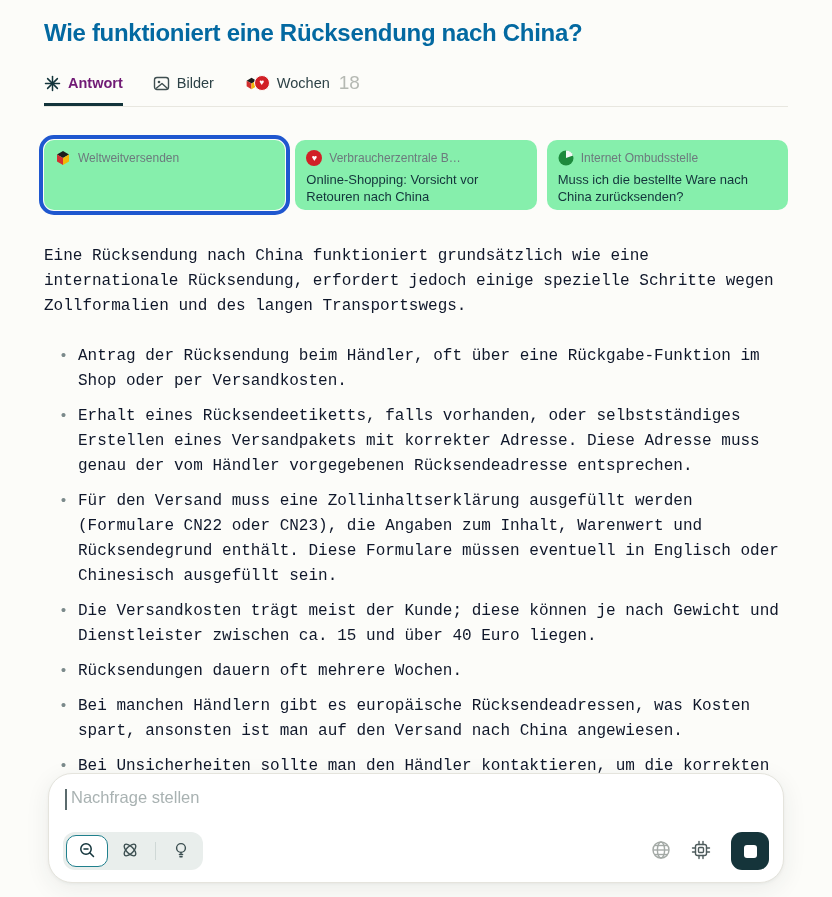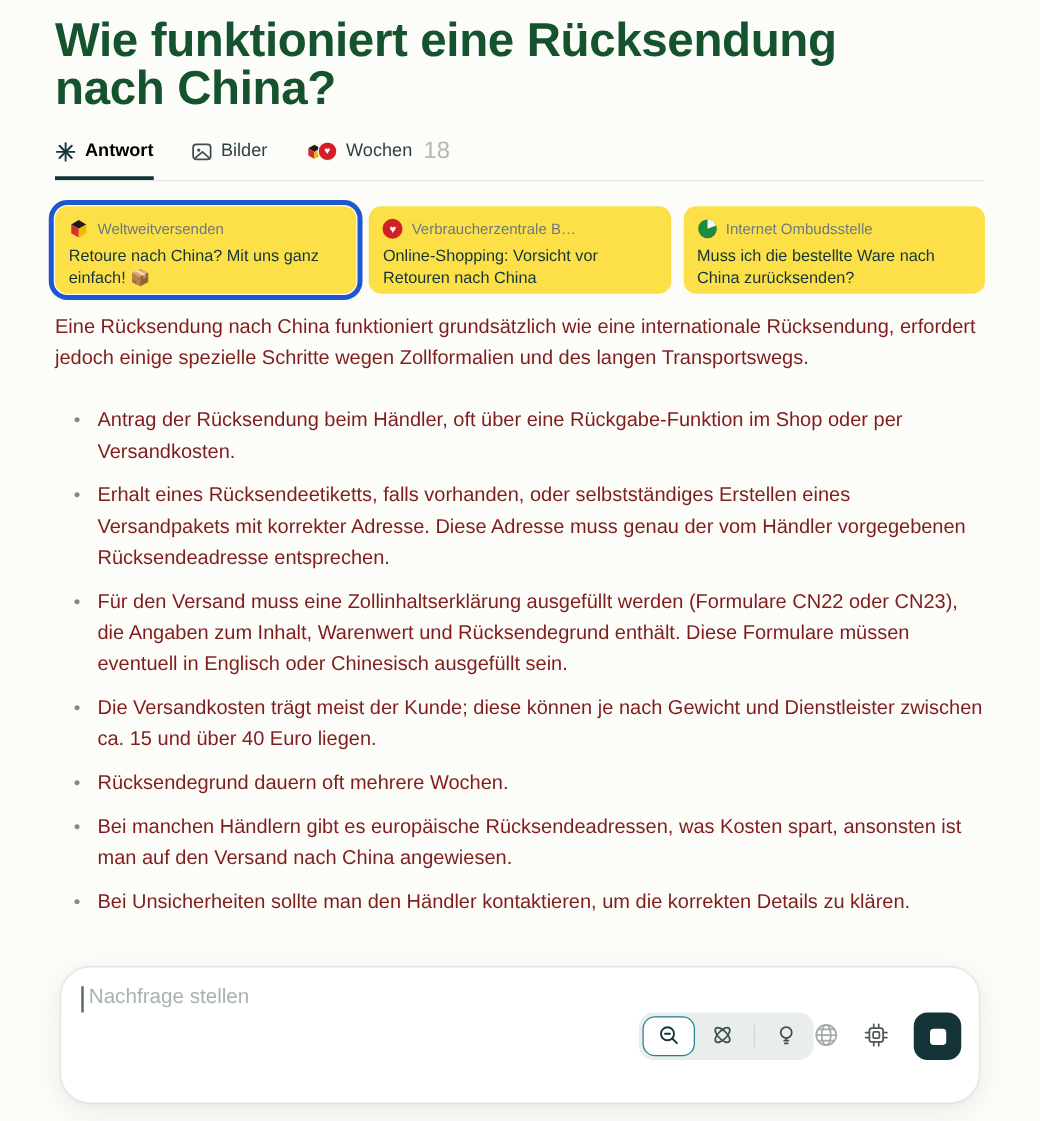--- a/index.html
+++ b/index.html
@@ -8,73 +8,73 @@
     font-family: "Liberation Sans", sans-serif;
     background:#fcfcf9;
     color:#13343b;
     position:relative;
     overflow:hidden;
   }
   .page { padding:14px 44px 0 44px; }
 
   
   h1.title {
-    font-size:38px; line-height:38px; font-weight:600;
-    letter-spacing:-0.3px; color:#14532d; max-width:640px;
+    font-size:24px; line-height:38px; font-weight:600;
+    letter-spacing:-0.3px; color:#0369a1; max-width:640px;
   }
 
   
   .tabs {
     display:flex; align-items:center; gap:30px;
     margin-top:20px; border-bottom:1px solid #e8e7e0;
   }
   .tab {
     display:flex; align-items:center; gap:7px;
     font-size:14.5px; padding-bottom:11px; cursor:pointer;
     border-bottom:3px solid transparent; margin-bottom:-2px;
     color:#2d4247;
   }
-  .tab.active { font-weight:700; color:#000000; border-bottom-color:#13343b; }
+  .tab.active { font-weight:700; color:#701a75; border-bottom-color:#13343b; }
   .tab .count { color:#b5b9b3; font-size:19px; margin-left:2px; }
   .tab svg { display:block; }
   .favicon-stack { display:flex; align-items:center; }
   .favicon-stack .fv { width:16px; height:16px; border-radius:50%; border:1.5px solid #fcfcf9; display:flex; align-items:center; justify-content:center; }
   .favicon-stack .fv + .fv { margin-left:-6px; }
 
   
   .cards { display:flex; gap:10px; margin-top:20px; }
   .card {
-    flex:1 1 0; background:#fde047; border-radius:10px;
-    padding:10px 11px; height:70px; cursor:pointer; overflow:hidden;
+    flex:1 1 0; background:#86efac; border-radius:10px;
+    padding:10px 11px; height:70px; cursor:pointer; overflow:hidden;margin-top:13px;
   }
   .card.highlighted { outline:4px solid #1f57cf; outline-offset:1px; }
   .card .site-row { display:flex; align-items:center; gap:7px; }
   .card .site-name { font-size:12px; color:#6c7a7d; white-space:nowrap; overflow:hidden; text-overflow:ellipsis; }
   .card .card-title { font-size:13px; font-weight:500; color:#13343b; line-height:17px; margin-top:5px; }
   .fav16 { width:16px; height:16px; flex:0 0 16px; border-radius:50%; display:flex; align-items:center; justify-content:center; }
   .fav-red { background:#d12026; color:#fff; font-size:9px; line-height:1; }
   .fav-red-s { background:#d12026; color:#fff; font-size:8px; line-height:1; }
 
   
-  .answer { margin-top:14px; font-size:16px; line-height:25px; color:#7f1d1d; }
+  .answer { margin-top:34px; font-size:16px; line-height:25px; color:#0f172a;font-family:Liberation Mono, monospace; }
   .answer p.sub { margin-top:26px; }
   .answer ul { list-style:none; margin-top:25px; }
   .answer li { position:relative; padding-left:34px; margin-bottom:10px; }
   .answer li::before {
     content:"•"; position:absolute; left:15px; top:0;
     color:#7b8a8b; font-size:15px;
   }
 
   
   .composer {
     position:absolute; left:48px; right:48px; bottom:14px;
     background:#ffffff; border:1px solid #e5e4dd; border-radius:24px;
     box-shadow:0 6px 24px rgba(40,50,50,0.08), 0 1px 3px rgba(40,50,50,0.05);
     padding:14px 14px 12px 14px; height:110px;
-    display:flex; flex-direction:row; justify-content:space-between;
+    display:flex; flex-direction:column; justify-content:space-between;
   }
   .input-row { position:relative; padding-left:4px; }
   .caret { position:absolute; left:2px; top:1px; width:1.5px; height:21px; background:#5b6b6d; }
   .composer input {
     border:none; outline:none; width:100%; font-size:16.5px;
     font-family:"Liberation Sans", sans-serif; color:#13343b; background:transparent;
     padding-left:4px;
   }
   .composer input::placeholder { color:#a9b2b2; }
   .toolbar { display:flex; align-items:center; justify-content:space-between; }
@@ -149,21 +149,20 @@
       <div class="site-row">
         <span class="fav16">
           <svg width="16" height="16" viewBox="0 0 16 16">
               <polygon points="8,1 14,4.5 8,8 2,4.5" fill="#1c1c1c"></polygon>
               <polygon points="2,4.5 8,8 8,15 2,11.5" fill="#d32f2f"></polygon>
               <polygon points="14,4.5 8,8 8,15 14,11.5" fill="#f2b705"></polygon>
             </svg>
         </span>
         <span class="site-name">Weltweitversenden</span>
       </div>
-      <div class="card-title">Retoure nach China? Mit uns ganz einfach! 📦</div>
     </div>
 
 
     <div class="card">
       <div class="site-row">
         <span class="fav16 fav-red">♥</span>
         <span class="site-name">Verbraucherzentrale B…</span>
       </div>
       <div class="card-title">Online-Shopping: Vorsicht vor Retouren nach China</div>
     </div>
@@ -183,21 +182,21 @@
 
   </div>
 
   <div class="answer">
     <p>Eine Rücksendung nach China funktioniert grundsätzlich wie eine internationale Rücksendung, erfordert jedoch einige spezielle Schritte wegen Zollformalien und des langen Transportswegs.</p>
     <ul>
       <li>Antrag der Rücksendung beim Händler, oft über eine Rückgabe-Funktion im Shop oder per Versandkosten.</li>
       <li>Erhalt eines Rücksendeetiketts, falls vorhanden, oder selbstständiges Erstellen eines Versandpakets mit korrekter Adresse. Diese Adresse muss genau der vom Händler vorgegebenen Rücksendeadresse entsprechen.</li>
       <li>Für den Versand muss eine Zollinhaltserklärung ausgefüllt werden (Formulare CN22 oder CN23), die Angaben zum Inhalt, Warenwert und Rücksendegrund enthält. Diese Formulare müssen eventuell in Englisch oder Chinesisch ausgefüllt sein.</li>
       <li>Die Versandkosten trägt meist der Kunde; diese können je nach Gewicht und Dienstleister zwischen ca. 15 und über 40 Euro liegen.</li>
-      <li>Rücksendegrund dauern oft mehrere Wochen.</li>
+      <li>Rücksendungen dauern oft mehrere Wochen.</li>
       <li>Bei manchen Händlern gibt es europäische Rücksendeadressen, was Kosten spart, ansonsten ist man auf den Versand nach China angewiesen.</li>
       <li>Bei Unsicherheiten sollte man den Händler kontaktieren, um die korrekten Details zu klären.</li>
     </ul>
   </div>
 
 </div>
 
 <div class="composer">
   <div class="input-row">
     <span class="caret"></span>

